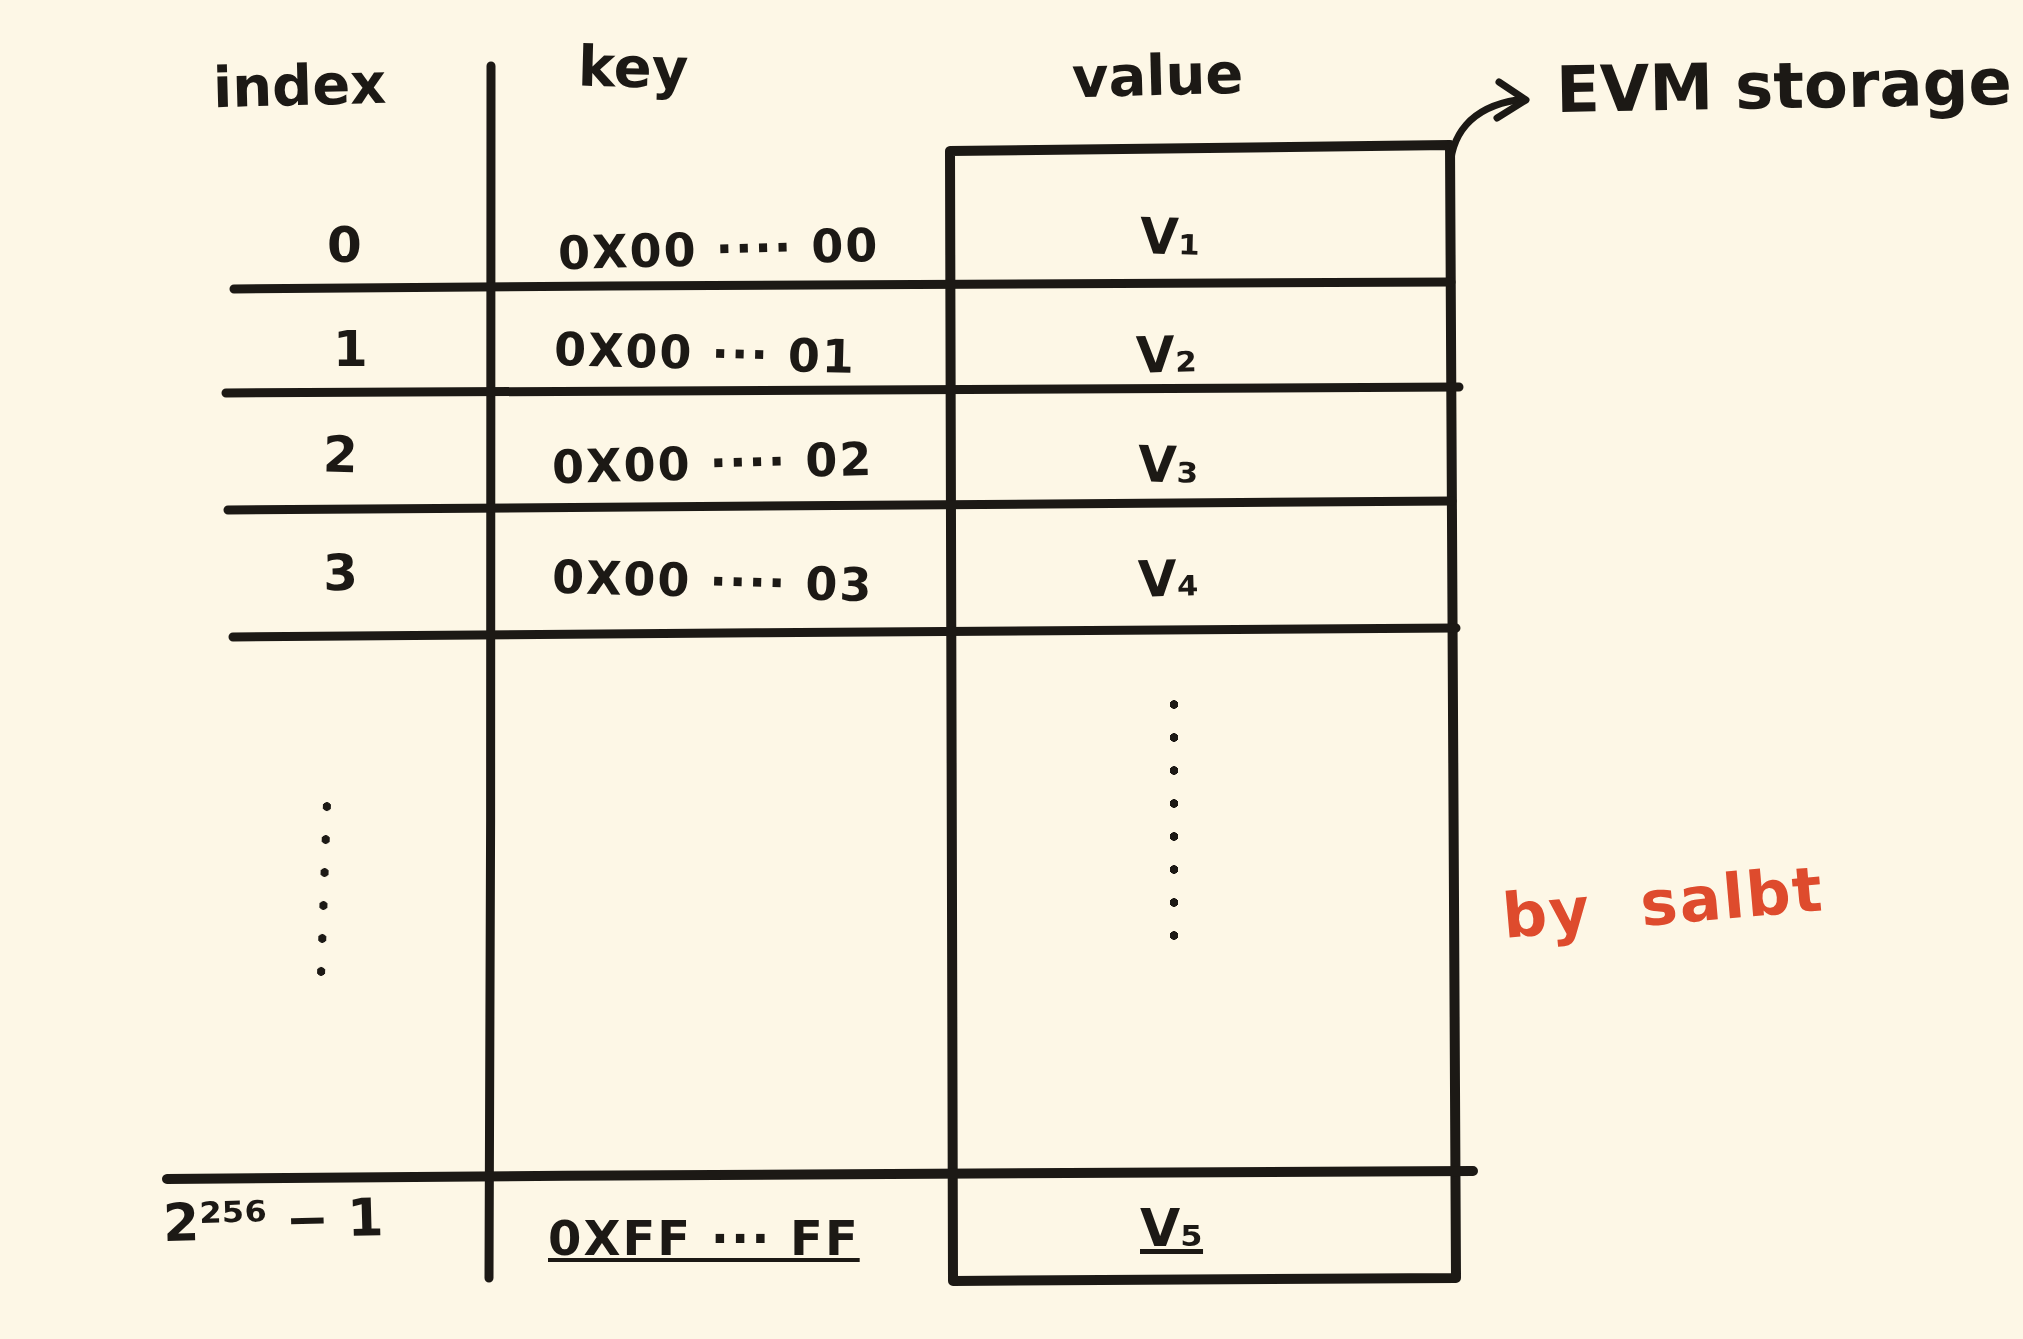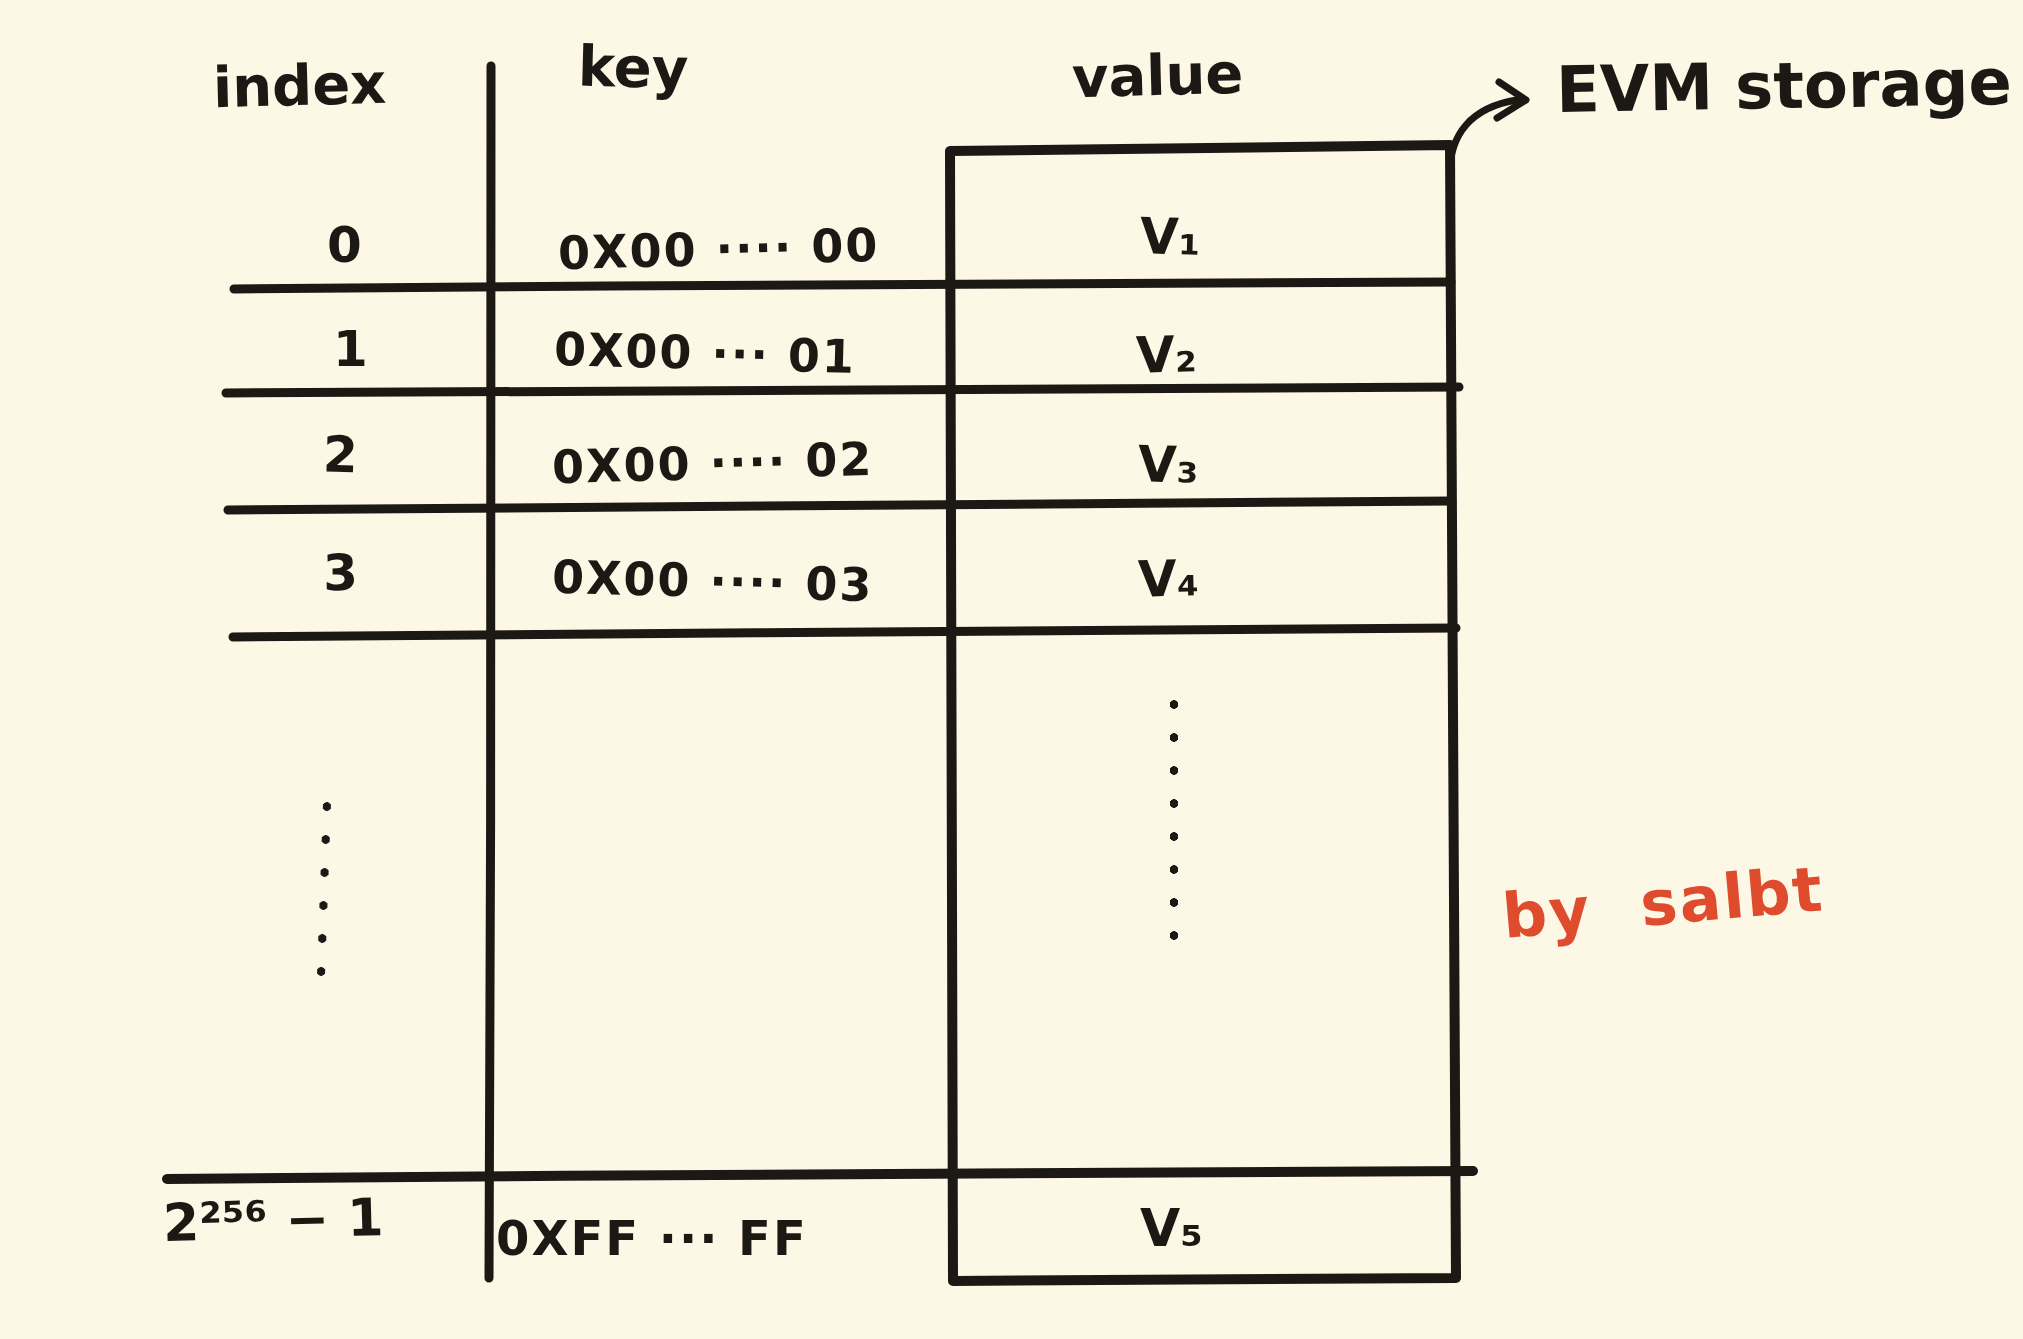--- a/index.html
+++ b/index.html
@@ -94,18 +94,18 @@
   <div class="txt val tilt-r" style="left:1138px; top:440px;">V₃</div>
 
   <div class="txt idx tilt-l" style="left:323px; top:548px;">3</div>
   <div class="txt key tilt-r" style="left:552px; top:558px;">0X00 ···· 03</div>
   <div class="txt val tilt-l" style="left:1138px; top:554px;">V₄</div>
 
   <div class="v-ellipsis slight-tilt" style="left:318px; top:790px; height:198px;"></div>
   <div class="v-ellipsis" style="left:1168px; top:688px; height:264px;"></div>
 
   <div class="txt big-index tilt-l" style="left:163px; top:1194px;">2²⁵⁶ − 1</div>
-  <div class="txt key" style="left:496px; top:1214px; font-size:48px;">0XFF ··· FF</div>
-  <div class="txt val" style="left:1140px; top:1202px; font-size:52px;">V₅</div>
+  <div class="txt key" style="left:548px; top:1214px; font-size:48px;text-decoration:underline;">0XFF ··· FF</div>
+  <div class="txt val" style="left:1140px; top:1202px; font-size:52px;text-decoration:underline;">V₅</div>
 
   <div class="txt credit" style="left:1502px; top:872px;">by salbt</div>
 
 </div>
 
 </body></html>

